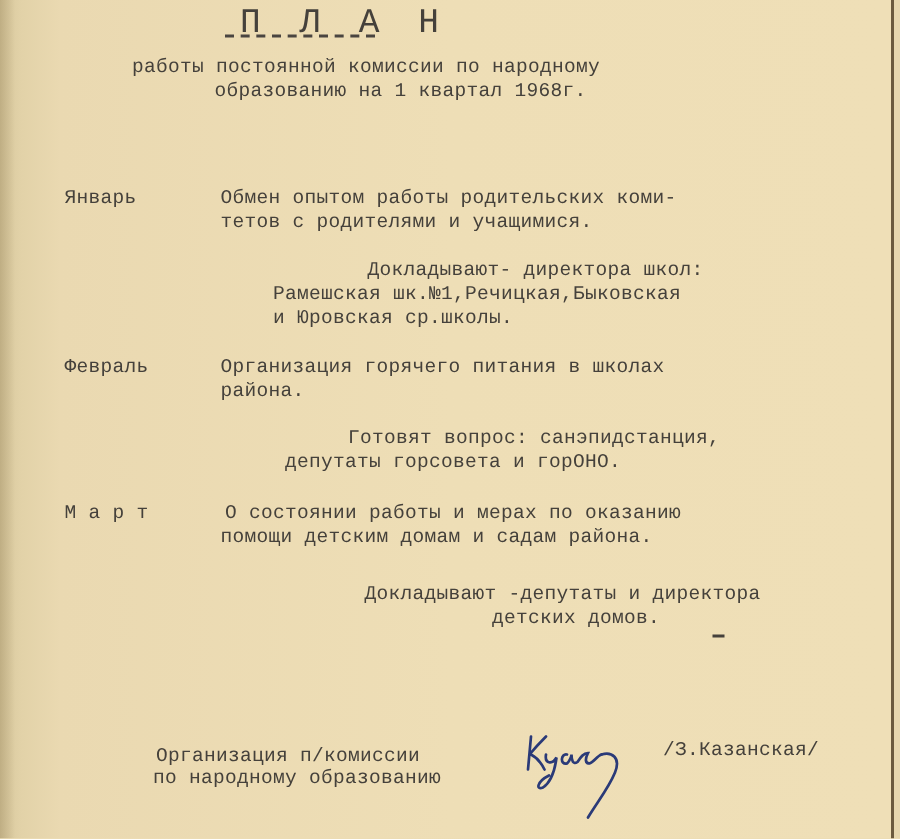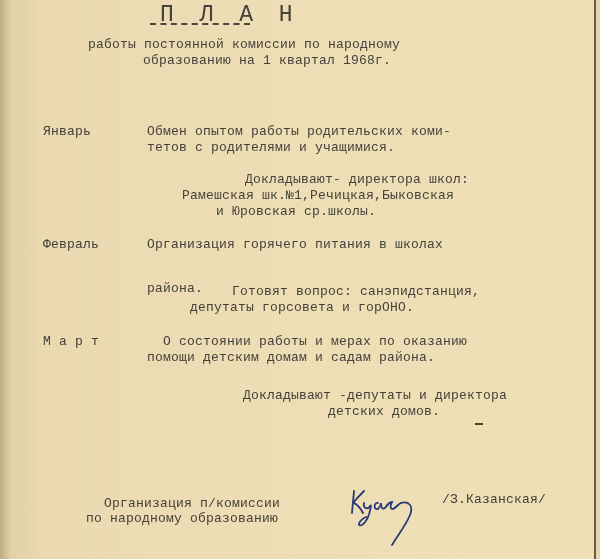--- a/index.html
+++ b/index.html
@@ -58,37 +58,37 @@
 <div class="title-underline"></div>
 
 <div class="t" style="left:88px; top:37px;">работы постоянной комиссии по народному</div>
 <div class="t" style="left:143px; top:53px;">образованию на 1 квартал 1968г.</div>
 
 <div class="t" style="left:43px; top:124px;">Январь</div>
 <div class="t" style="left:147px; top:124px;">Обмен опытом работы родительских коми-</div>
 <div class="t" style="left:147px; top:140px;">тетов с родителями и учащимися.</div>
 <div class="t" style="left:245px; top:172px;">Докладывают- директора школ:</div>
 <div class="t" style="left:182px; top:188px;">Рамешская шк.№1,Речицкая,Быковская</div>
-<div class="t" style="left:182px; top:204px;margin-left:34px;">и Юровская ср.школы.</div>
+<div class="t" style="left:182px; top:204px;">и Юровская ср.школы.</div>
 
 <div class="t" style="left:43px; top:237px;">Февраль</div>
 <div class="t" style="left:147px; top:237px;text-align:center;">Организация горячего питания в школах</div>
-<div class="t" style="left:147px; top:253px;margin-top:28px;">района.</div>
+<div class="t" style="left:147px; top:253px;">района.</div>
 <div class="t" style="left:232px; top:284px;">Готовят вопрос: санэпидстанция,</div>
 <div class="t" style="left:190px; top:300px;">депутаты горсовета и горОНО.</div>
 
 <div class="t" style="left:43px; top:334px;">М а р т</div>
-<div class="t" style="left:163px; top:334px;">О состоянии работы и мерах по оказанию</div>
+<div class="t" style="left:150px; top:334px;">О состоянии работы и мерах по оказанию</div>
 <div class="t" style="left:147px; top:350px;">помощи детским домам и садам района.</div>
 <div class="t" style="left:243px; top:388px;">Докладывают -депутаты и директора</div>
 <div class="t" style="left:328px; top:404px;">детских домов.</div>
 <div class="underline-dot"></div>
 
 <div class="t" style="left:104px; top:496px;">Организация п/комиссии</div>
-<div class="t" style="left:86px; top:511px;">по народному образованию</div>
+<div class="t" style="left:102px; top:511px;">по народному образованию</div>
 
 <svg class="sig" viewBox="0 0 80 70">
   <path d="M6 8 L4 30 M5 20 C10 14 14 10 16 8 M6 20 C10 22 13 26 15 30" stroke="#2a3a78" stroke-width="1.8" fill="none" stroke-linecap="round"></path>
   <path d="M16 20 C15 26 20 27 23 22 C22 30 20 38 14 42 C9 44 10 38 18 34" stroke="#2a3a78" stroke-width="1.8" fill="none" stroke-linecap="round"></path>
   <path d="M30 20 C26 19 25 27 30 26 C32 24 33 21 33 20 C33 24 34 27 37 25 C39 22 41 19 44 19 C42 23 42 26 45 26 C48 25 50 21 53 20" stroke="#2a3a78" stroke-width="1.8" fill="none" stroke-linecap="round"></path>
   <path d="M53 20 C60 18 66 22 62 32 C58 42 50 52 44 62" stroke="#2a3a78" stroke-width="1.8" fill="none" stroke-linecap="round"></path>
 </svg>
 
 <div class="t" style="left:442px; top:492px;">/З.Казанская/</div>
 

